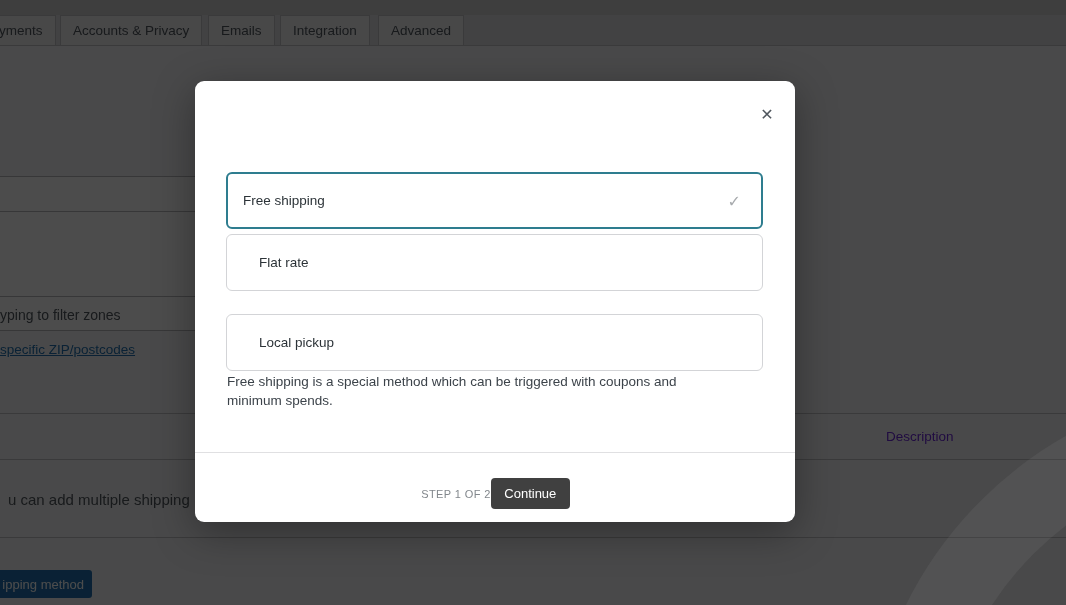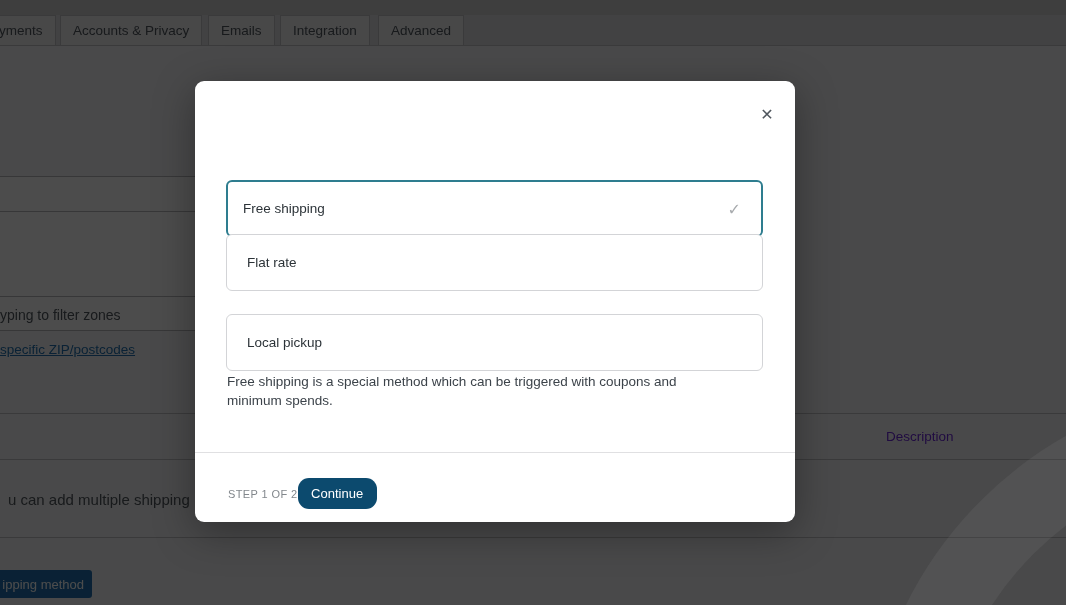--- a/index.html
+++ b/index.html
@@ -78,48 +78,48 @@
   }
   .modal-close {
     position:absolute; right:17px; top:23px; width:22px; height:22px;
     font-size:16px; line-height:22px; text-align:center;
     color:#50575e; cursor:pointer; background:none; border:none;
   }
 
   .option-card {
     position:absolute; left:31px; width:537px; height:57px;
     border:1px solid #d3d4d7; border-radius:6px; background:#fff;
-    display:flex; align-items:center; padding-left:20px;
+    display:flex; align-items:center; padding-left:32px;
     font-size:13.5px; color:#2c3338; cursor:pointer;
   }
-  .option-1 { top:99px; border:2px solid #2e7d8f; padding-left:15px; }
+  .option-1 { top:91px; border:2px solid #2e7d8f; padding-left:15px; }
   .option-2 { top:153px; }
   .option-3 { top:233px; }
   .option-check {
     position:absolute; right:20px; top:50%; transform:translateY(-50%);
     color:#a7aaad; font-size:16px;
   }
 
   .modal-desc {
     position:absolute; left:32px; top:291px; width:505px;
     font-size:13.5px; line-height:19px; color:#3c434a;
   }
 
   .modal-footer {
     position:absolute; left:0; top:371px; width:600px; height:70px;
     border-top:1px solid #e0e0e2;
-    display:flex; align-items:center; justify-content:flex-start;
+    display:flex; align-items:center; justify-content:center;
     padding:12px 32px 0 33px;
     border-radius:0 0 9px 9px;
   }
   .step-indicator {
     font-size:11px; color:#82878c; letter-spacing:0.4px; white-space:nowrap;
   }
   .continue-btn {
-    width:79px; height:31px; background:#0c4a6e; border:none; border-radius:11px;
+    width:79px; height:31px; background:#404040; border:none; border-radius:4px;
     color:#fff; font-size:13px; font-weight:500; cursor:pointer;
   }
 </style>
 </head>
 <body>
 
 <div class="screen">
 
   <div class="bg-top-strip"></div>
   <div class="bg-tabbar"></div>

